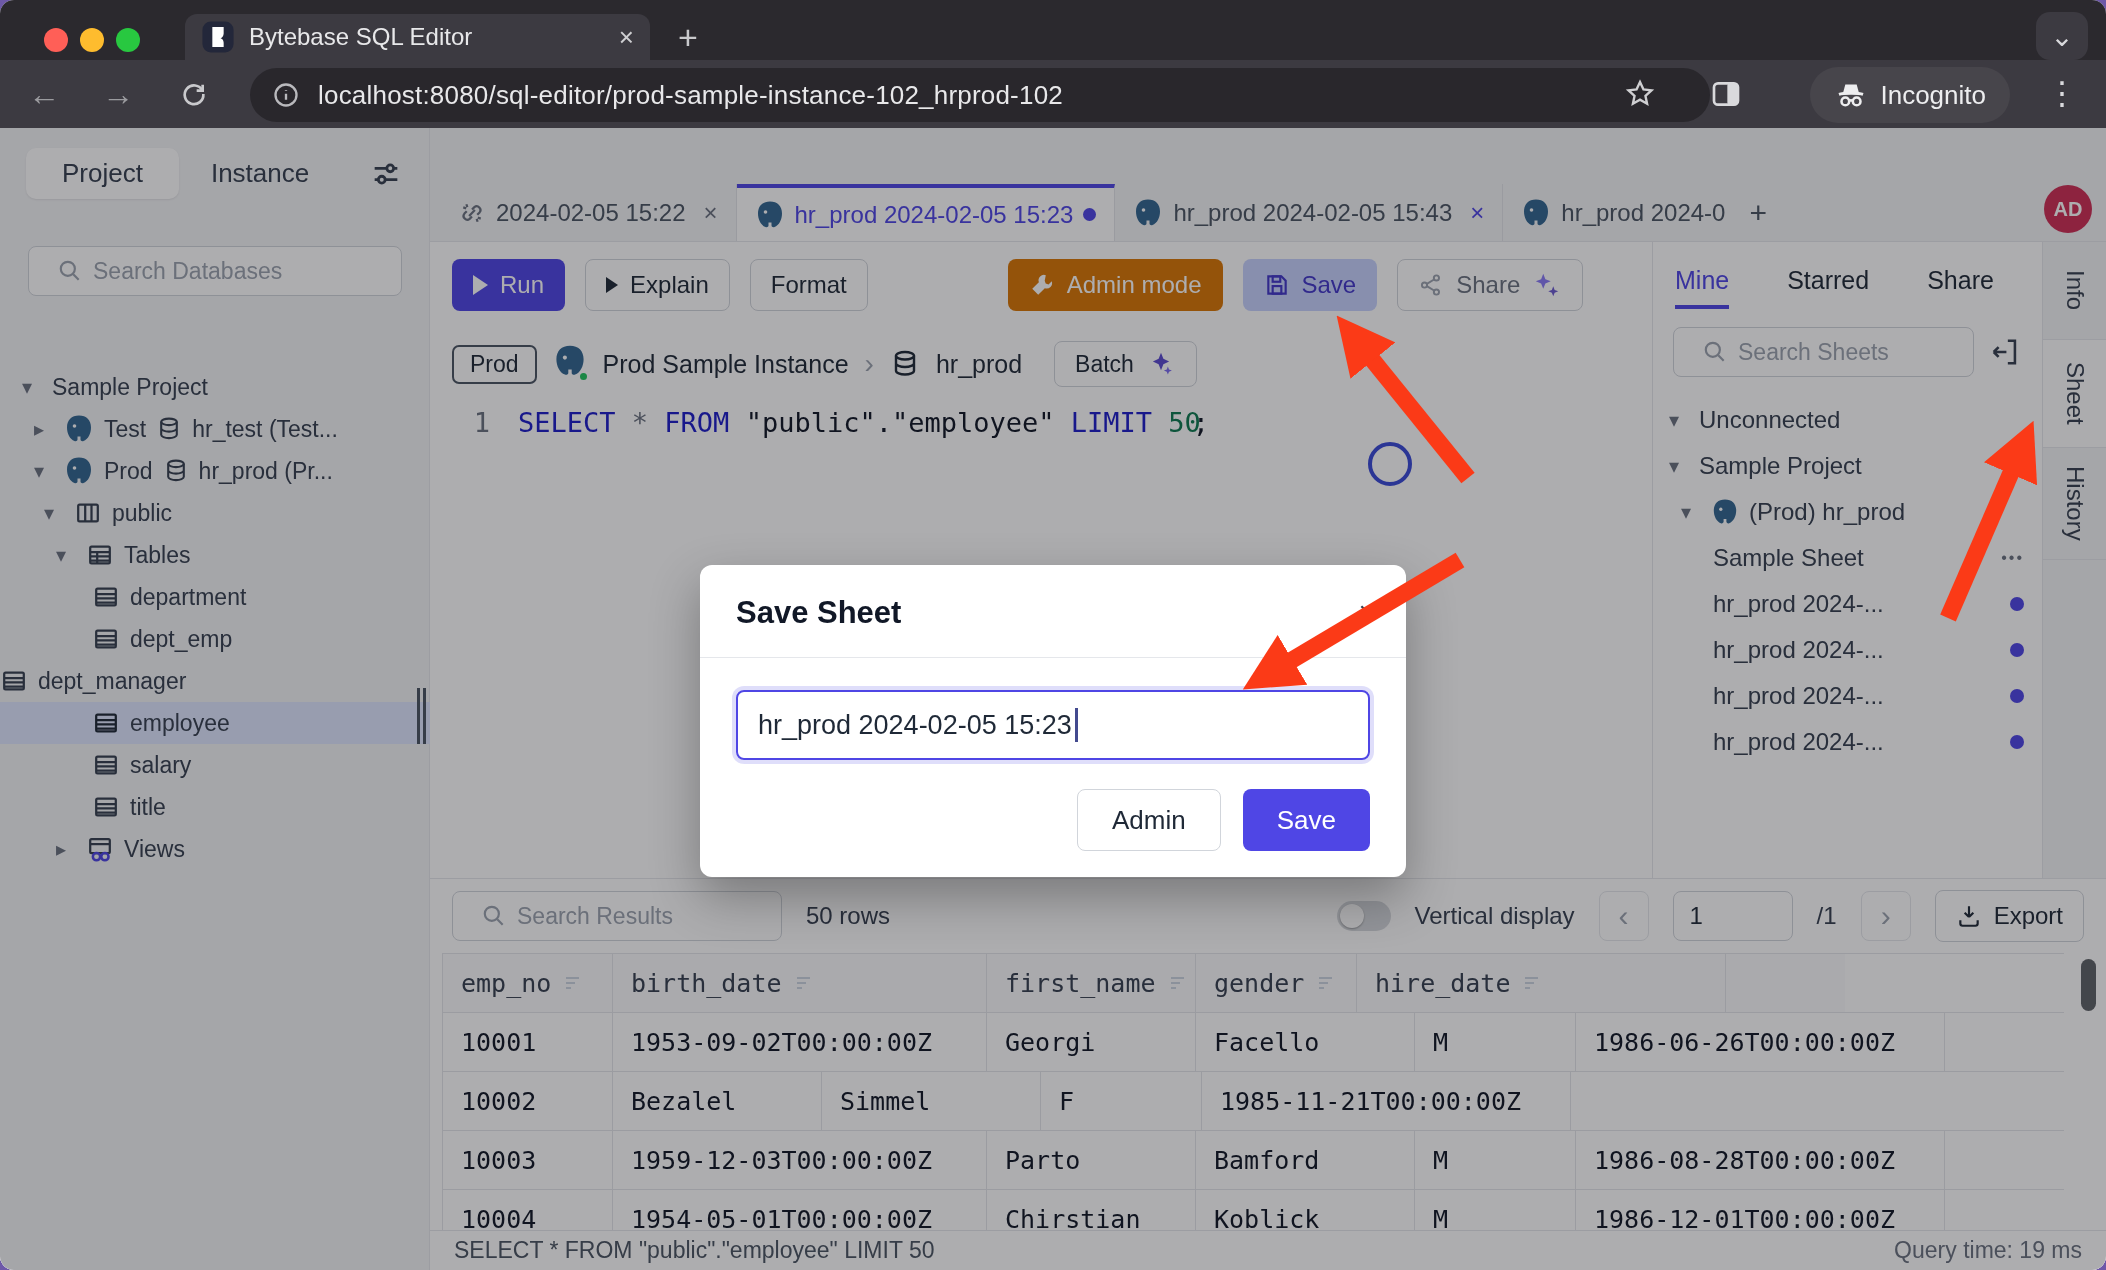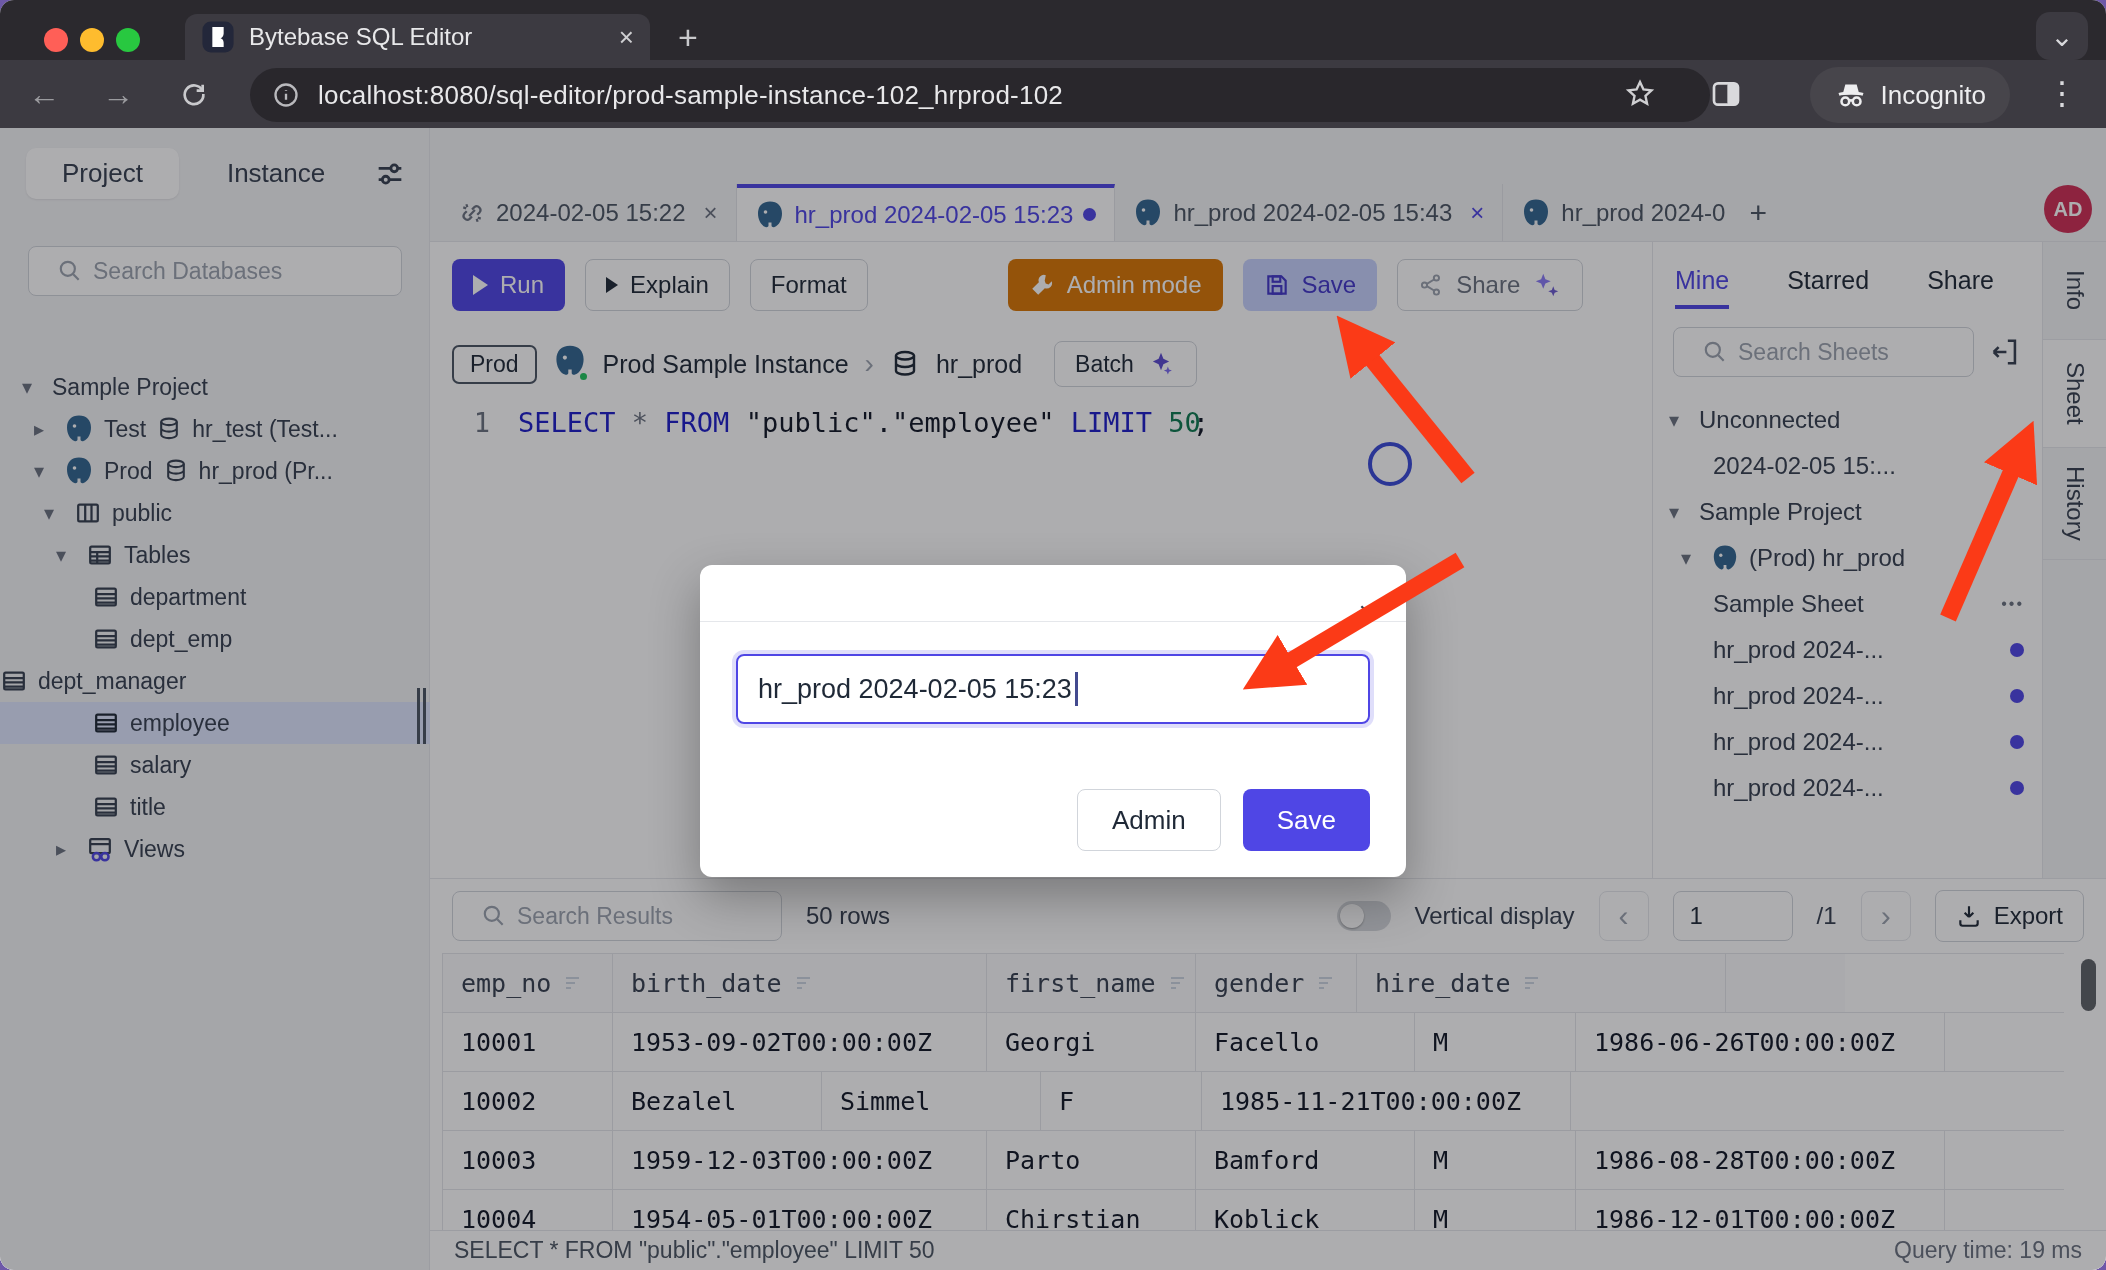--- a/index.html
+++ b/index.html
@@ -61,21 +61,21 @@
   .pageinput { width:120px; height:50px; border:1px solid #d1d5db; border-radius:8px; font-size:24px; padding:0 16px; color:#1f2937; font-family:"Liberation Sans", sans-serif; }
   .grid { position:absolute; left:12px; top:74px; width:1622px; }
   .grow { display:flex; border-bottom:1px solid #e4e6ea; }
   .gcell { border-right:1px solid #e4e6ea; padding:0 18px; display:flex; align-items:center; font-family:"DejaVu Sans Mono", monospace; font-size:25px; height:58px; color:#111827; overflow:hidden; white-space:nowrap; }
   .ghead .gcell { color:#374151; background:#fbfbfc; gap:12px; }
   .grow .gcell:first-child { border-left:1px solid #e4e6ea; }
   .ghead { border-top:1px solid #e4e6ea; }
   .scrollthumb { position:absolute; right:10px; top:80px; width:15px; height:52px; border-radius:8px; background:#5f6368; }
   .statusbar { position:absolute; left:430px; top:1102px; width:1676px; height:40px; border-top:1px solid #e5e7eb; display:flex; align-items:center; justify-content:space-between; padding:0 24px; font-size:23px; color:#4b5563; background:#fff; }
   
-  .lsb-tabs { display:flex; align-items:center; padding:20px 26px 0; gap:48px; font-size:26px; color:#374151; }
+  .lsb-tabs { display:flex; align-items:center; padding:20px 26px 0; gap:32px; font-size:26px; color:#374151; }
   .pill { background:#fff; border-radius:10px; padding:10px 36px; box-shadow:0 1px 2px rgba(0,0,0,.08); }
   .ltree { position:absolute; left:0; top:238px; width:430px; }
   .ltree .treerow { height:42px; font-size:23px; }
   .sel { background:#e0e7ff; }
   .dragbar { position:absolute; right:2px; top:560px; width:10px; height:56px; display:flex; gap:3px; }
   .dragbar i { width:3px; height:100%; background:#4b5563; }
   
   .backdrop { position:absolute; left:0; top:128px; width:2106px; height:1142px; background:rgba(15,15,20,.34); z-index:40; }
   .modal { position:absolute; left:700px; top:565px; width:706px; height:312px; background:#fff; border-radius:12px; box-shadow:0 20px 50px rgba(0,0,0,.3); z-index:50; padding:30px 36px; }
   .modal h1 { font-size:31px; font-weight:600; color:#111827; }
@@ -408,24 +408,20 @@
           <input placeholder="Search Sheets" style="">
         </div>
         <svg class="ic" width="34" height="34" viewBox="0 0 24 24" fill="none" stroke="#374151" stroke-width="1.8">
             <path d="M14 4h5v16h-5M13 12H4m0 0l3.5-3.5M4 12l3.5 3.5"></path>
           </svg>
       </div>
       <div style="padding-top:20px">
         <div class="treerow" style="padding-left:16px">
           <span class="caret">▾</span>
           <span>Unconnected</span>
-        </div>
-        <div class="treerow" style="padding-left:60px">
-          <span>2024-02-05 15:...</span>
-          <span class="bluedot"></span>
         </div>
         <div class="treerow" style="padding-left:16px">
           <span class="caret">▾</span>
           <span>Sample Project</span>
         </div>
         <div class="treerow" style="padding-left:28px">
           <span class="caret">▾</span>
           <svg class="ic" width="28" height="28" viewBox="0 0 20 20">
               <path fill="#336791" d="M10 1c5 0 8 3 8 8 0 4-2 8-5 9-1 .4-2-.2-2-1v-2H9v2c0 .8-1 1.4-2 1-3-1-5-5-5-9 0-5 3-8 8-8z"></path>
               <circle cx="7" cy="8" r="1.2" fill="#fff"></circle>
@@ -571,20 +567,21 @@
     </div>
 
     <div class="statusbar">
       <span>SELECT * FROM "public"."employee" LIMIT 50</span>
       <span style="color:#6b7280">Query time: 19 ms</span>
     </div>
   </div>
 
   <div class="backdrop"></div>
   <div class="modal">
+    <h1>Save Sheet</h1>
     <span class="mx">×</span>
     <div class="mdivider"></div>
     <div class="minput">
       <span>hr_prod 2024-02-05 15:23</span>
         <span class="mcaret"></span>
     </div>
     <div class="mbtns">
       <div class="mbtn close">
           <span>Admin</span>
         </div>

